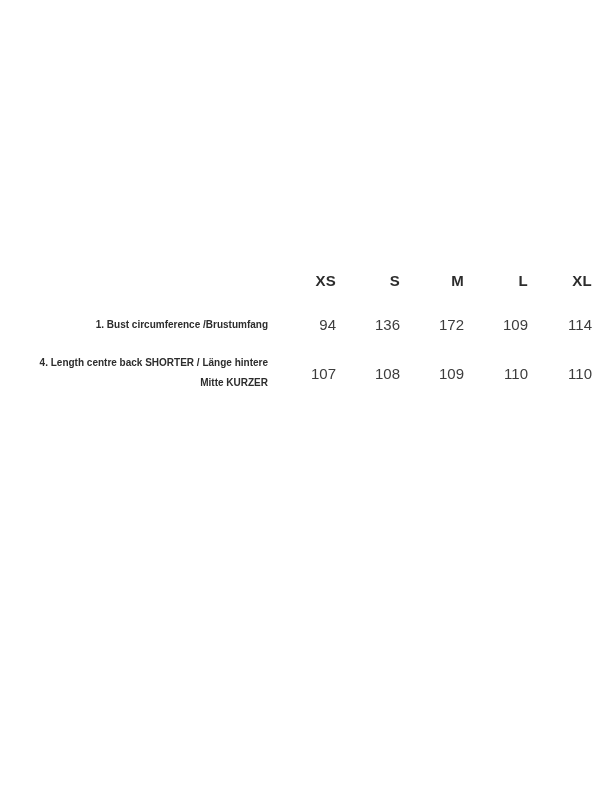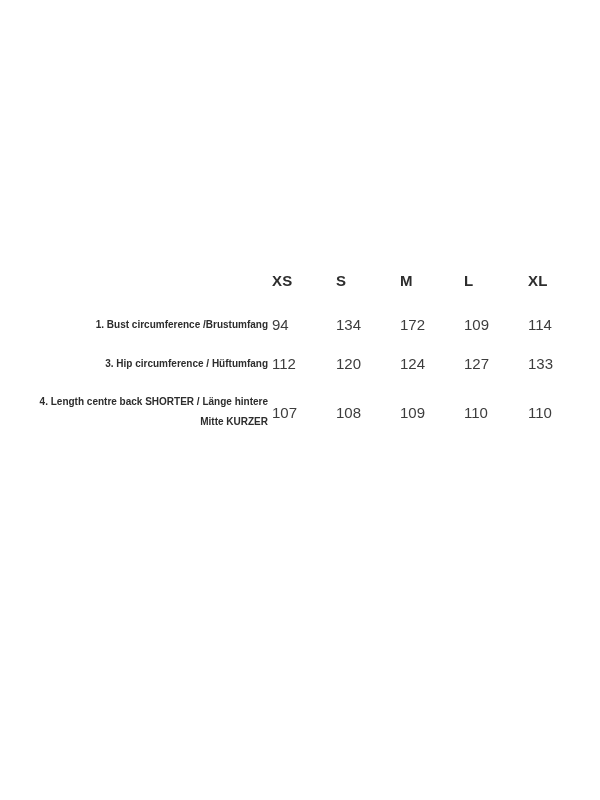--- a/index.html
+++ b/index.html
@@ -23,39 +23,39 @@
     table-layout: fixed;
     border: none;
   }
   .size-chart col.label-col { width: 258px; }
   .size-chart col.size-col  { width: 64px; }
 
   .size-chart thead th {
     font-size: 15px;
     font-weight: 700;
     color: #2d2d2d;
-    text-align: left;
+    text-align: right;
     vertical-align: middle;
     padding: 9px 0 16px 0;
     letter-spacing: 0.3px;
   }
   .size-chart tbody th {
     font-size: 10px;
     font-weight: 700;
     color: #2d2d2d;
     text-align: right;
     vertical-align: middle;
     padding: 9px 4px 9px 0;
     line-height: 20px;
   }
   .size-chart tbody td {
     font-size: 15px;
     font-weight: 400;
     color: #3d3d3d;
-    text-align: left;
+    text-align: right;
     vertical-align: middle;
     padding: 9px 0;
     line-height: 21px;
   }
 </style>
 </head>
 <body>
 
 <table class="size-chart">
   <colgroup>
@@ -73,32 +73,24 @@
       <th>S</th>
       <th>M</th>
       <th>L</th>
       <th>XL</th>
     </tr>
   </thead>
   <tbody>
     <tr>
       <th>1. Bust circumference /Brustumfang</th>
       <td>94</td>
-      <td>134</td>
+      <td>136</td>
       <td>172</td>
       <td>109</td>
       <td>114</td>
-    </tr>
-    <tr>
-      <th>3. Hip circumference / Hüftumfang</th>
-      <td>112</td>
-      <td>120</td>
-      <td>124</td>
-      <td>127</td>
-      <td>133</td>
     </tr>
     <tr>
       <th>4. Length centre back SHORTER / Länge hintere Mitte KURZER</th>
       <td>107</td>
       <td>108</td>
       <td>109</td>
       <td>110</td>
       <td>110</td>
     </tr>
   </tbody>

